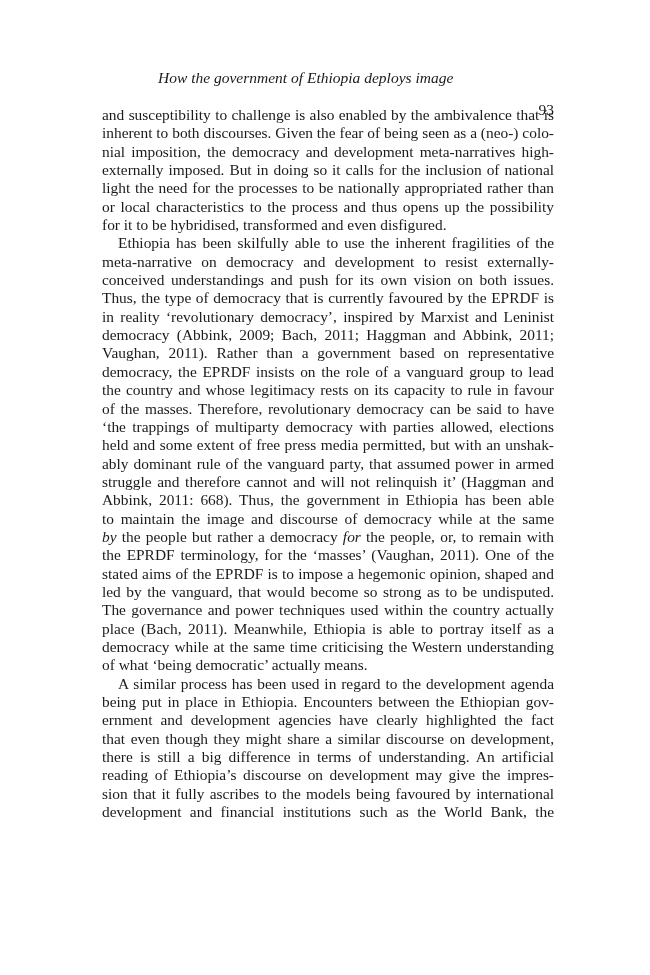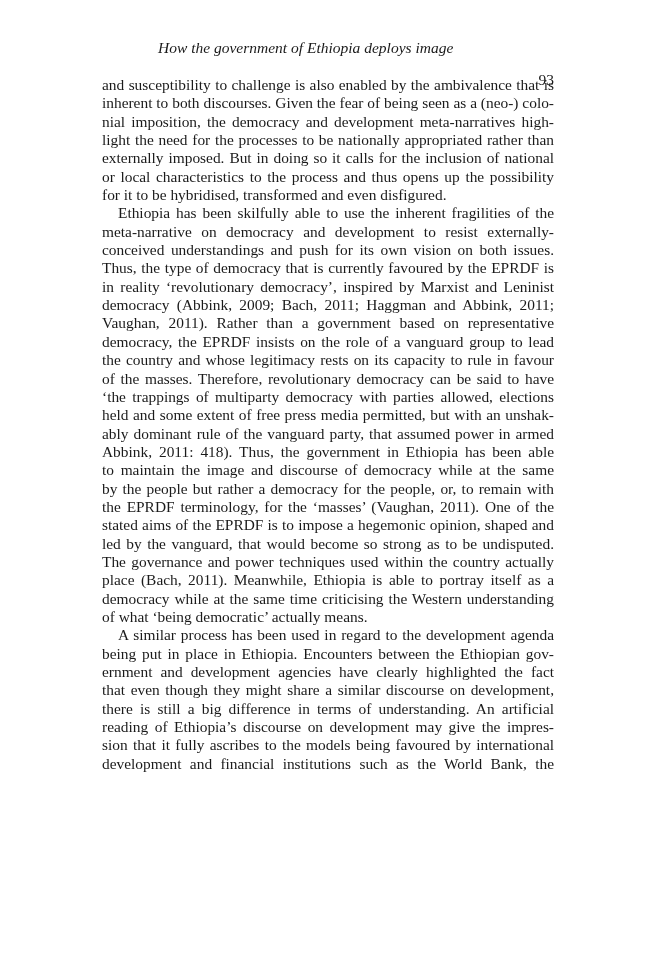--- a/index.html
+++ b/index.html
@@ -11,21 +11,21 @@
       width: 650px;
       height: 975px;
       position: relative;
       overflow: hidden;
       font-family: "Liberation Serif", "DejaVu Serif", serif;
       color: #1a1a1a;
     }
     .page {
       position: absolute;
       left: 79px;
-      top: 36px;
+      top: 66px;
       width: 475px;
     }
     .running-head {
       position: relative;
       height: 24px;
       font-size: 15.5px;
       line-height: 24px;
     }
     .running-title {
       position: absolute;
@@ -54,59 +54,60 @@
       text-align-last: justify;
       white-space: nowrap;
       overflow: visible;
     }
     .line.last {
       text-align-last: left;
     }
     .line.indent {
       text-indent: 16px;
     }
-    .line .it { }
+    .line .it { font-style: italic; }
   </style>
 </head>
 <body>
 
 <div class="page">
 
   <div class="running-head">
     <span class="running-title">How the government of Ethiopia deploys image</span>
     <span class="page-number">93</span>
   </div>
 
   <div class="body-text">
 
     <p style="margin:0">
       <span class="line">and susceptibility to challenge is also enabled by the ambivalence that is</span>
       <span class="line">inherent to both discourses. Given the fear of being seen as a (neo-) colo-</span>
       <span class="line">nial imposition, the democracy and development meta-narratives high-</span>
+      <span class="line">externally imposed. But in doing so it calls for the inclusion of national</span>
       <span class="line">light the need for the processes to be nationally appropriated rather than</span>
-      <span class="line">externally imposed. But in doing so it calls for the inclusion of national</span>
       <span class="line">or local characteristics to the process and thus opens up the possibility</span>
       <span class="line last">for it to be hybridised, transformed and even disfigured.</span>
     </p>
 
     <p style="margin:0">
       <span class="line indent">Ethiopia has been skilfully able to use the inherent fragilities of the</span>
       <span class="line">meta-narrative on democracy and development to resist externally-</span>
       <span class="line">conceived understandings and push for its own vision on both issues.</span>
       <span class="line">Thus, the type of democracy that is currently favoured by the EPRDF is</span>
       <span class="line">in reality ‘revolutionary democracy’, inspired by Marxist and Leninist</span>
       <span class="line">democracy (Abbink, 2009; Bach, 2011; Haggman and Abbink, 2011;</span>
       <span class="line">Vaughan, 2011). Rather than a government based on representative</span>
       <span class="line">democracy, the EPRDF insists on the role of a vanguard group to lead</span>
       <span class="line">the country and whose legitimacy rests on its capacity to rule in favour</span>
       <span class="line">of the masses. Therefore, revolutionary democracy can be said to have</span>
       <span class="line">‘the trappings of multiparty democracy with parties allowed, elections</span>
       <span class="line">held and some extent of free press media permitted, but with an unshak-</span>
       <span class="line">ably dominant rule of the vanguard party, that assumed power in armed</span>
-      <span class="line">Abbink, 2011: 418). Thus, the government in Ethiopia has been able</span>
+      <span class="line">struggle and therefore cannot and will not relinquish it’ (Haggman and</span>
+      <span class="line">Abbink, 2011: 668). Thus, the government in Ethiopia has been able</span>
       <span class="line">to maintain the image and discourse of democracy while at the same</span>
       <span class="line"><span class="it">by</span><span style="white-space:pre"> the people but rather a democracy </span><span class="it">for</span><span style="white-space:pre"> the people, or, to remain with</span></span>
       <span class="line">the EPRDF terminology, for the ‘masses’ (Vaughan, 2011). One of the</span>
       <span class="line">stated aims of the EPRDF is to impose a hegemonic opinion, shaped and</span>
       <span class="line">led by the vanguard, that would become so strong as to be undisputed.</span>
       <span class="line">The governance and power techniques used within the country actually</span>
       <span class="line">place (Bach, 2011). Meanwhile, Ethiopia is able to portray itself as a</span>
       <span class="line">democracy while at the same time criticising the Western understanding</span>
       <span class="line last">of what ‘being democratic’ actually means.</span>
     </p>

